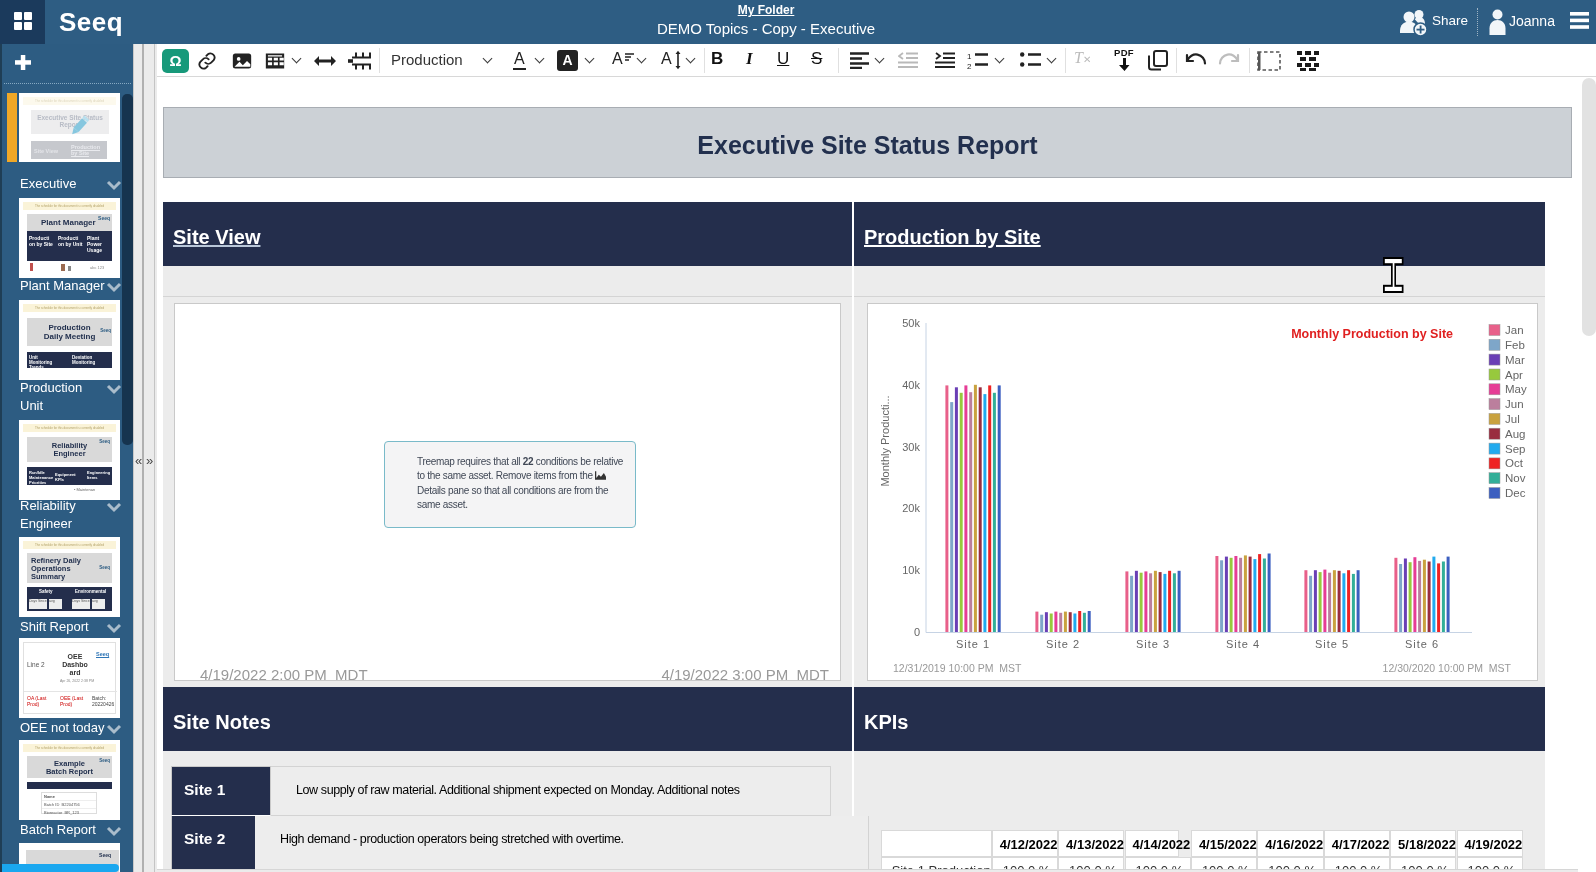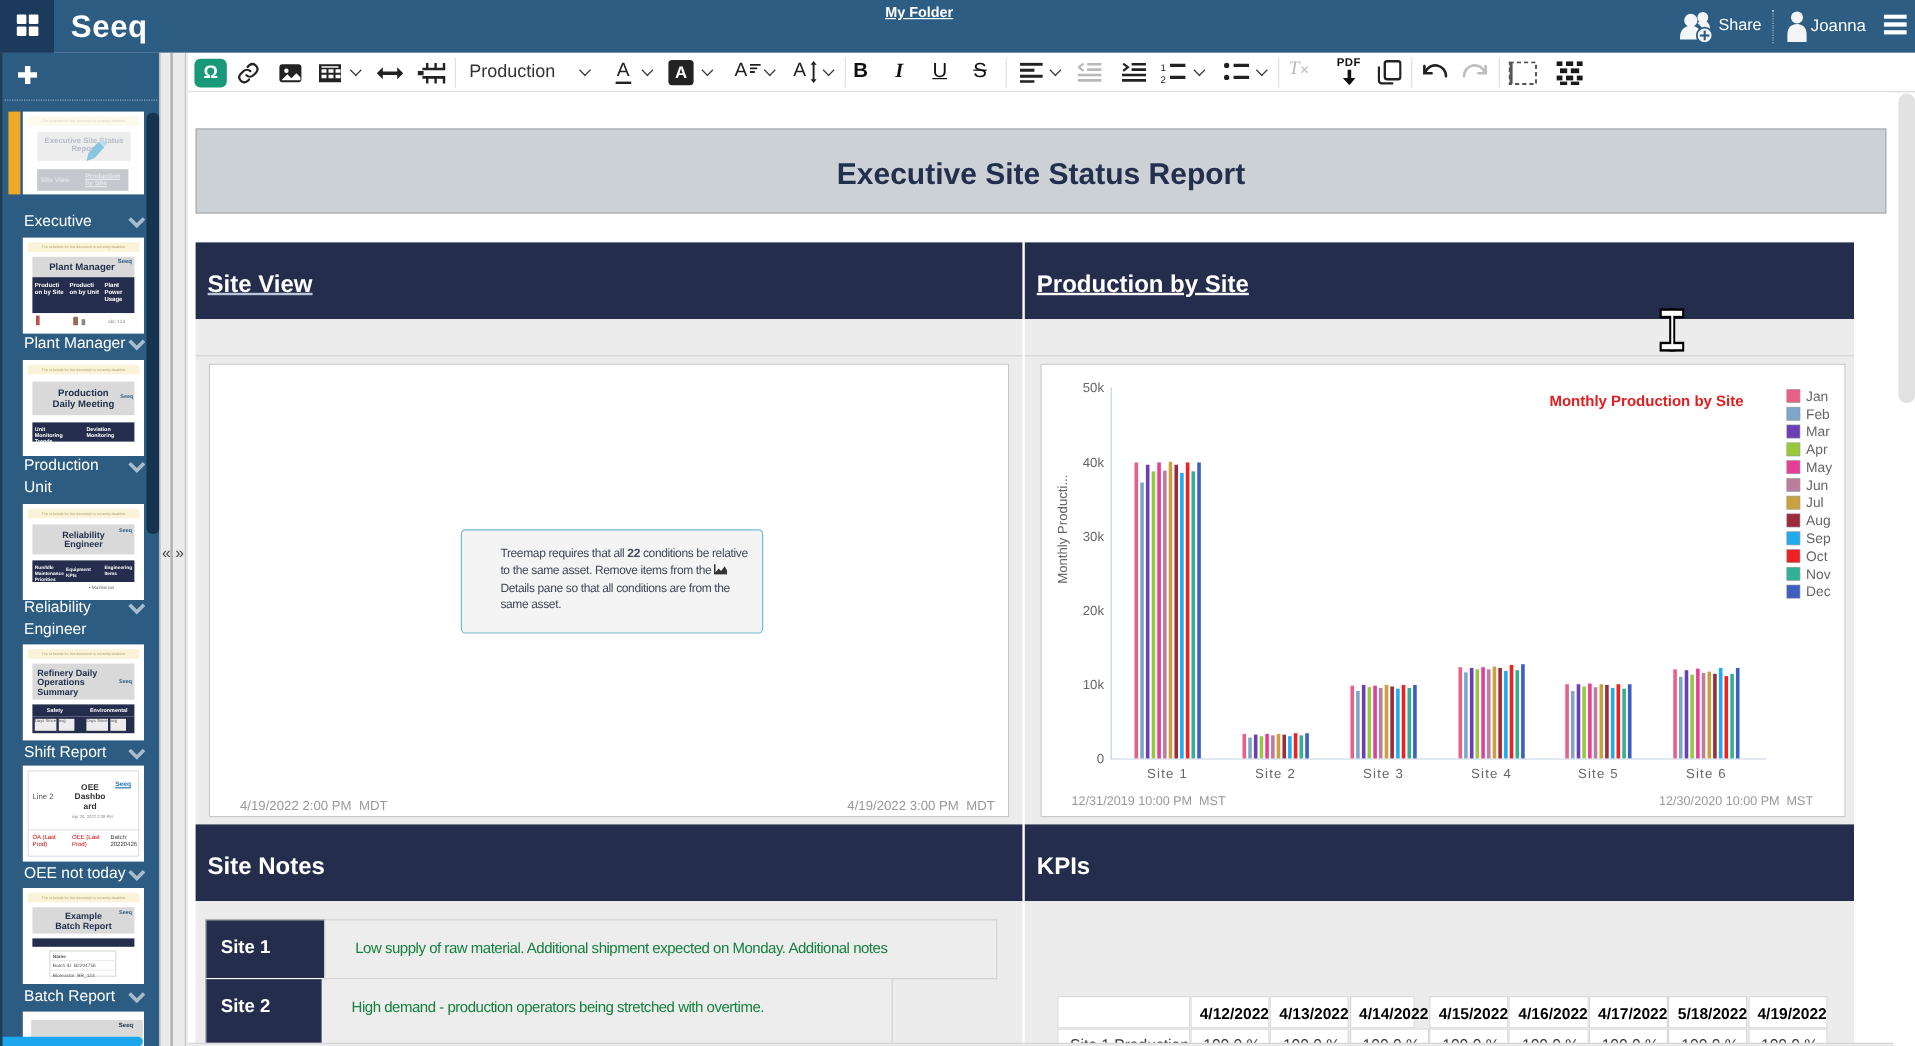--- a/index.html
+++ b/index.html
@@ -39,25 +39,25 @@
   
   #doc { position:absolute; left:157px; top:77px; width:1421px; height:795px; background:#fff; overflow:hidden; }
   #graybar { position:absolute; left:6px; top:30px; width:1409px; height:71px; background:#ccd1d6;
     border:1px solid #a8adb3; text-align:center; color:#22304e; }
   #graybar div { font-size:25px; font-weight:bold; margin-top:23px; }
 
   .navybar { position:absolute; background:#242e4c; color:#fff; }
   .navybar .h { font-size:20px; font-weight:bold; margin:24px 0 0 10px; }
   .cellgray { position:absolute; background:#ececec; }
   .whitebox { position:absolute; background:#fff; border:1px solid #c9c9c9; }
-  .stamp { position:absolute; font-size:11px; color:#999; }
+  .stamp { position:absolute; font-size:15px; color:#999; }
 
   
   .sn-navy { position:absolute; background:#242e4c; color:#fff; font-weight:bold; font-size:15.5px; }
-  .sn-desc { position:absolute; background:#ededed; color:#15803d; font-size:12.5px; letter-spacing:-0.4px; white-space:nowrap; }
+  .sn-desc { position:absolute; background:#ededed; color:#000000; font-size:12.5px; letter-spacing:-0.4px; white-space:nowrap; }
 
   
   .kpi-cell { position:absolute; background:#fff; border:1px solid #d9d9d9; color:#000; font-size:13px; font-weight:bold; }
 
   
   #winscroll { position:absolute; left:1582px; top:78px; width:14px; height:258px; background:#e2e2e2; border-radius:7px; }
 </style>
 </head>
 <body>
 
@@ -66,21 +66,21 @@
   <svg width="45" height="44" viewBox="0 0 45 44">
       <g fill="#fff">
     <rect x="14" y="12" width="8" height="8" rx="1"></rect>
         <rect x="24" y="12" width="8" height="8" rx="1"></rect>
     <rect x="14" y="22" width="8" height="8" rx="1"></rect>
         <rect x="24" y="22" width="8" height="8" rx="1"></rect>
   </g>
     </svg>
 </div>
 <div id="seeqlogo">Seeq</div>
-<div id="crumb"><span class="folder">My Folder</span></div>
+<div id="crumb"><span class="folder">My Folder</span><div class="title">DEMO Topics - Copy - Executive</div></div>
 <svg class="abs" style="left:1398px;top:9px;" width="30" height="28" viewBox="0 0 30 28" fill="#f2f6f9">
   <circle cx="11" cy="8" r="5.5"></circle>
     <path d="M2 22c0-6 4-9.5 9-9.5s9 3.5 9 9.5v2H2z"></path>
   <circle cx="21" cy="5.5" r="4.5"></circle>
     <path d="M16.7 10.2c1.2-1.5 2.7-2.2 4.3-2.2 3.5 0 6 2.6 6 7v1.5h-4.5z"></path>
   <circle cx="22.5" cy="20.5" r="6.5" stroke="#2e5d83" stroke-width="1.5" fill="#f2f6f9"></circle>
   <rect x="21.7" y="16.5" width="1.8" height="8" fill="#2e5d83"></rect>
     <rect x="18.5" y="19.7" width="8" height="1.8" fill="#2e5d83"></rect>
 </svg>
 <div class="abs" style="left:1432px;top:13px;color:#fff;font-size:13.5px;">Share</div>
@@ -555,21 +555,21 @@
 
   <div class="sn-navy" style="left:14px;top:689px;width:100px;height:50px;border:1px solid #c9c9c9;border-bottom:1px solid #fff;">
     <div style="margin:14px 0 0 12px;">Site 1</div>
   </div>
   <div class="sn-desc" style="left:114px;top:689px;width:560px;height:50px;border:1px solid #d3d3d3;border-left:none;">
     <div style="margin:16px 0 0 25px;">Low supply of raw material. Additional shipment expected on Monday. Additional notes</div>
   </div>
   <div class="sn-navy" style="left:14px;top:739px;width:100px;height:56px;border:1px solid #c9c9c9;border-top:none;">
     <div style="margin:14px 0 0 12px;">Site 2</div>
   </div>
-  <div class="sn-desc" style="left:111px;top:739px;width:476px;height:56px;border:1px solid #d3d3d3;border-left:none;border-top:none;">
+  <div class="sn-desc" style="left:98px;top:739px;width:614px;height:56px;border:1px solid #d3d3d3;border-left:none;border-top:none;">
     <div style="margin:16px 0 0 25px;">High demand - production operators being stretched with overtime.</div>
   </div>
 
   <div class="kpi-cell" style="left:723.7px;top:753px;width:111px;height:27px;"></div>
   <div class="kpi-cell" style="left:834.7px;top:753px;width:66.4px;height:27px;">
       <div style="margin:6px 0 0 7px;">4/12/2022</div>
     </div>
   <div class="kpi-cell" style="left:901.1px;top:753px;width:66.4px;height:27px;">
       <div style="margin:6px 0 0 7px;">4/13/2022</div>
     </div>

